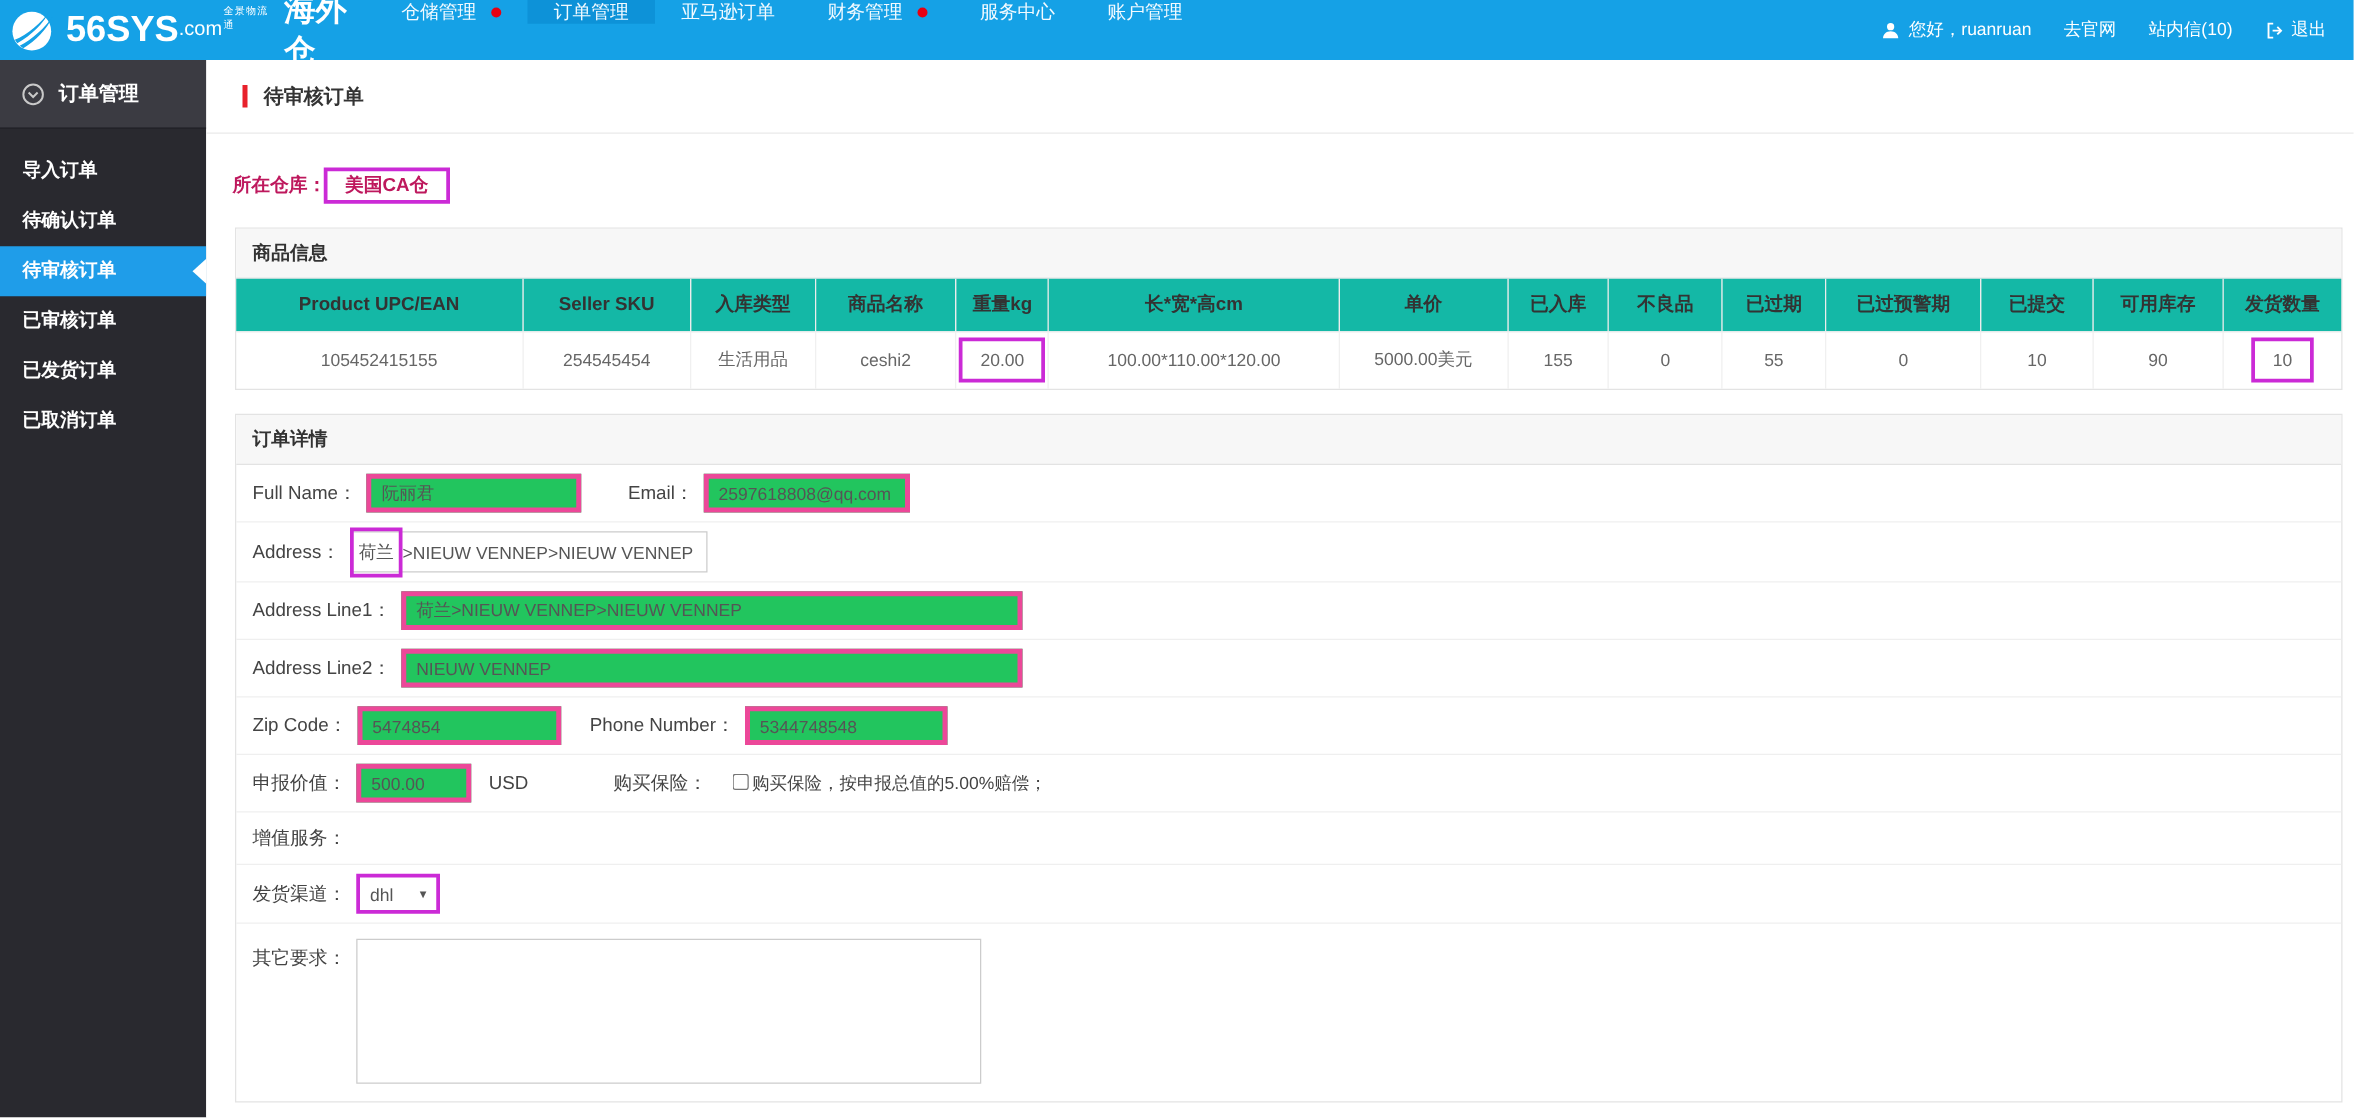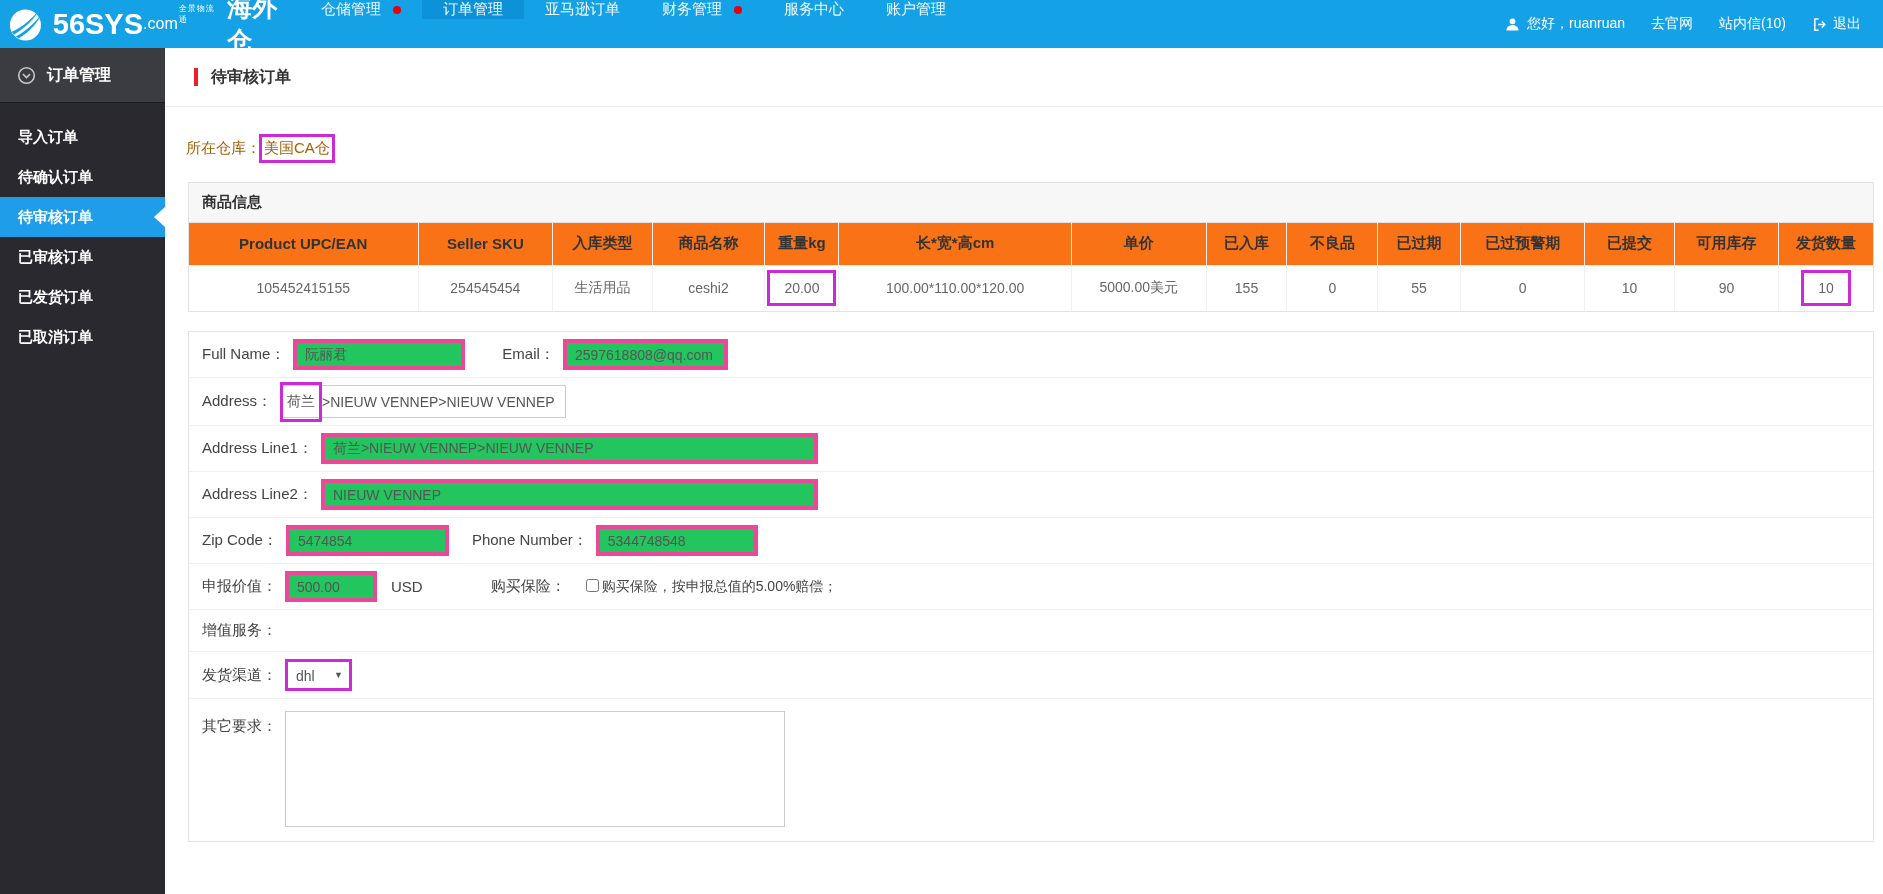--- a/index.html
+++ b/index.html
@@ -45,30 +45,30 @@
     cursor:pointer;position:relative;}
   .sb-item.active{background:var(--active-item-blue);}
   .sb-item.active::after{content:"";position:absolute;right:0;top:50%;transform:translateY(-50%);
     width:0;height:0;border-top:10px solid transparent;border-bottom:10px solid transparent;
     border-right:11px solid #fff;}
   
   .content{position:absolute;left:165px;top:48px;right:0;bottom:0;background:#fff;}
   .page-titlebar{height:59px;display:flex;align-items:center;padding-left:29px;border-bottom:1px solid #eaeaea;}
   .title-red-bar{width:4px;height:18px;background:var(--title-red);margin-right:13px;}
   .page-title{font-size:16px;font-weight:bold;color:#333;}
-  .warehouse-row{margin:27px 0 0 21px;font-size:15px;font-weight:normal;color:#a16207;display:flex;align-items:center;}
+  .warehouse-row{margin:27px 0 0 21px;font-size:15px;font-weight:bold;color:#be185d;display:flex;align-items:center;}
   .magenta-box{border:3px solid var(--highlight-magenta);}
-  .warehouse-value{padding:2px 2px;margin-left:-2px;}
+  .warehouse-value{padding:2px 14px;margin-left:-2px;}
   
   .panel{border:1px solid var(--panel-border);margin:19px 9px 0 23px;}
   .panel-header{background:#f7f7f7;border-bottom:1px solid var(--panel-border);
     padding:10px 13px;font-size:15px;font-weight:bold;color:#333;}
   table.goods{width:100%;border-collapse:collapse;table-layout:fixed;}
   table.goods th{height:42px;font-size:15px;font-weight:bold;color:#333;border-right:1px solid #ececec;
-    border-bottom:1px solid #ececec;text-align:center;background:#f97316;}
+    border-bottom:1px solid #ececec;text-align:center;background:#14b8a6;}
   table.goods td{height:46px;font-size:14px;color:#666;text-align:center;border-right:1px solid #f0f0f0;}
   table.goods th:last-child,table.goods td:last-child{border-right:none;}
   .cell-highlight{display:inline-block;padding:7px 14px;color:#666;}
   
   .form-row{display:flex;align-items:center;padding:7px 0 7px 13px;min-height:42px;
     border-bottom:1px solid #efefef;font-size:15px;color:#444;}
   .form-row:last-child{border-bottom:none;}
   .form-label{white-space:nowrap;margin-right:8px;}
   input[type=text]{height:31px;border:4px solid #ec4899;padding:0 8px;font-size:14px;color:#555;
     font-family:"Liberation Sans","DejaVu Sans",sans-serif;background:#22c55e;}
@@ -237,20 +237,21 @@
           <td>0</td>
           <td>10</td>
           <td>90</td>
           <td><span class="cell-highlight magenta-box">10</span></td>
         </tr>
       </tbody>
     </table>
   </div>
 
   <div class="panel">
+    <div class="panel-header">订单详情</div>
 
     <div class="form-row">
       <span class="form-label">Full Name：</span>
       <input type="text" class="inp-name" value="阮丽君" style="">
       <span class="form-label lbl-email">Email：</span>
       <input type="text" class="inp-email" value="2597618808@qq.com" style="">
     </div>
 
     <div class="form-row">
       <span class="form-label">Address：</span>

